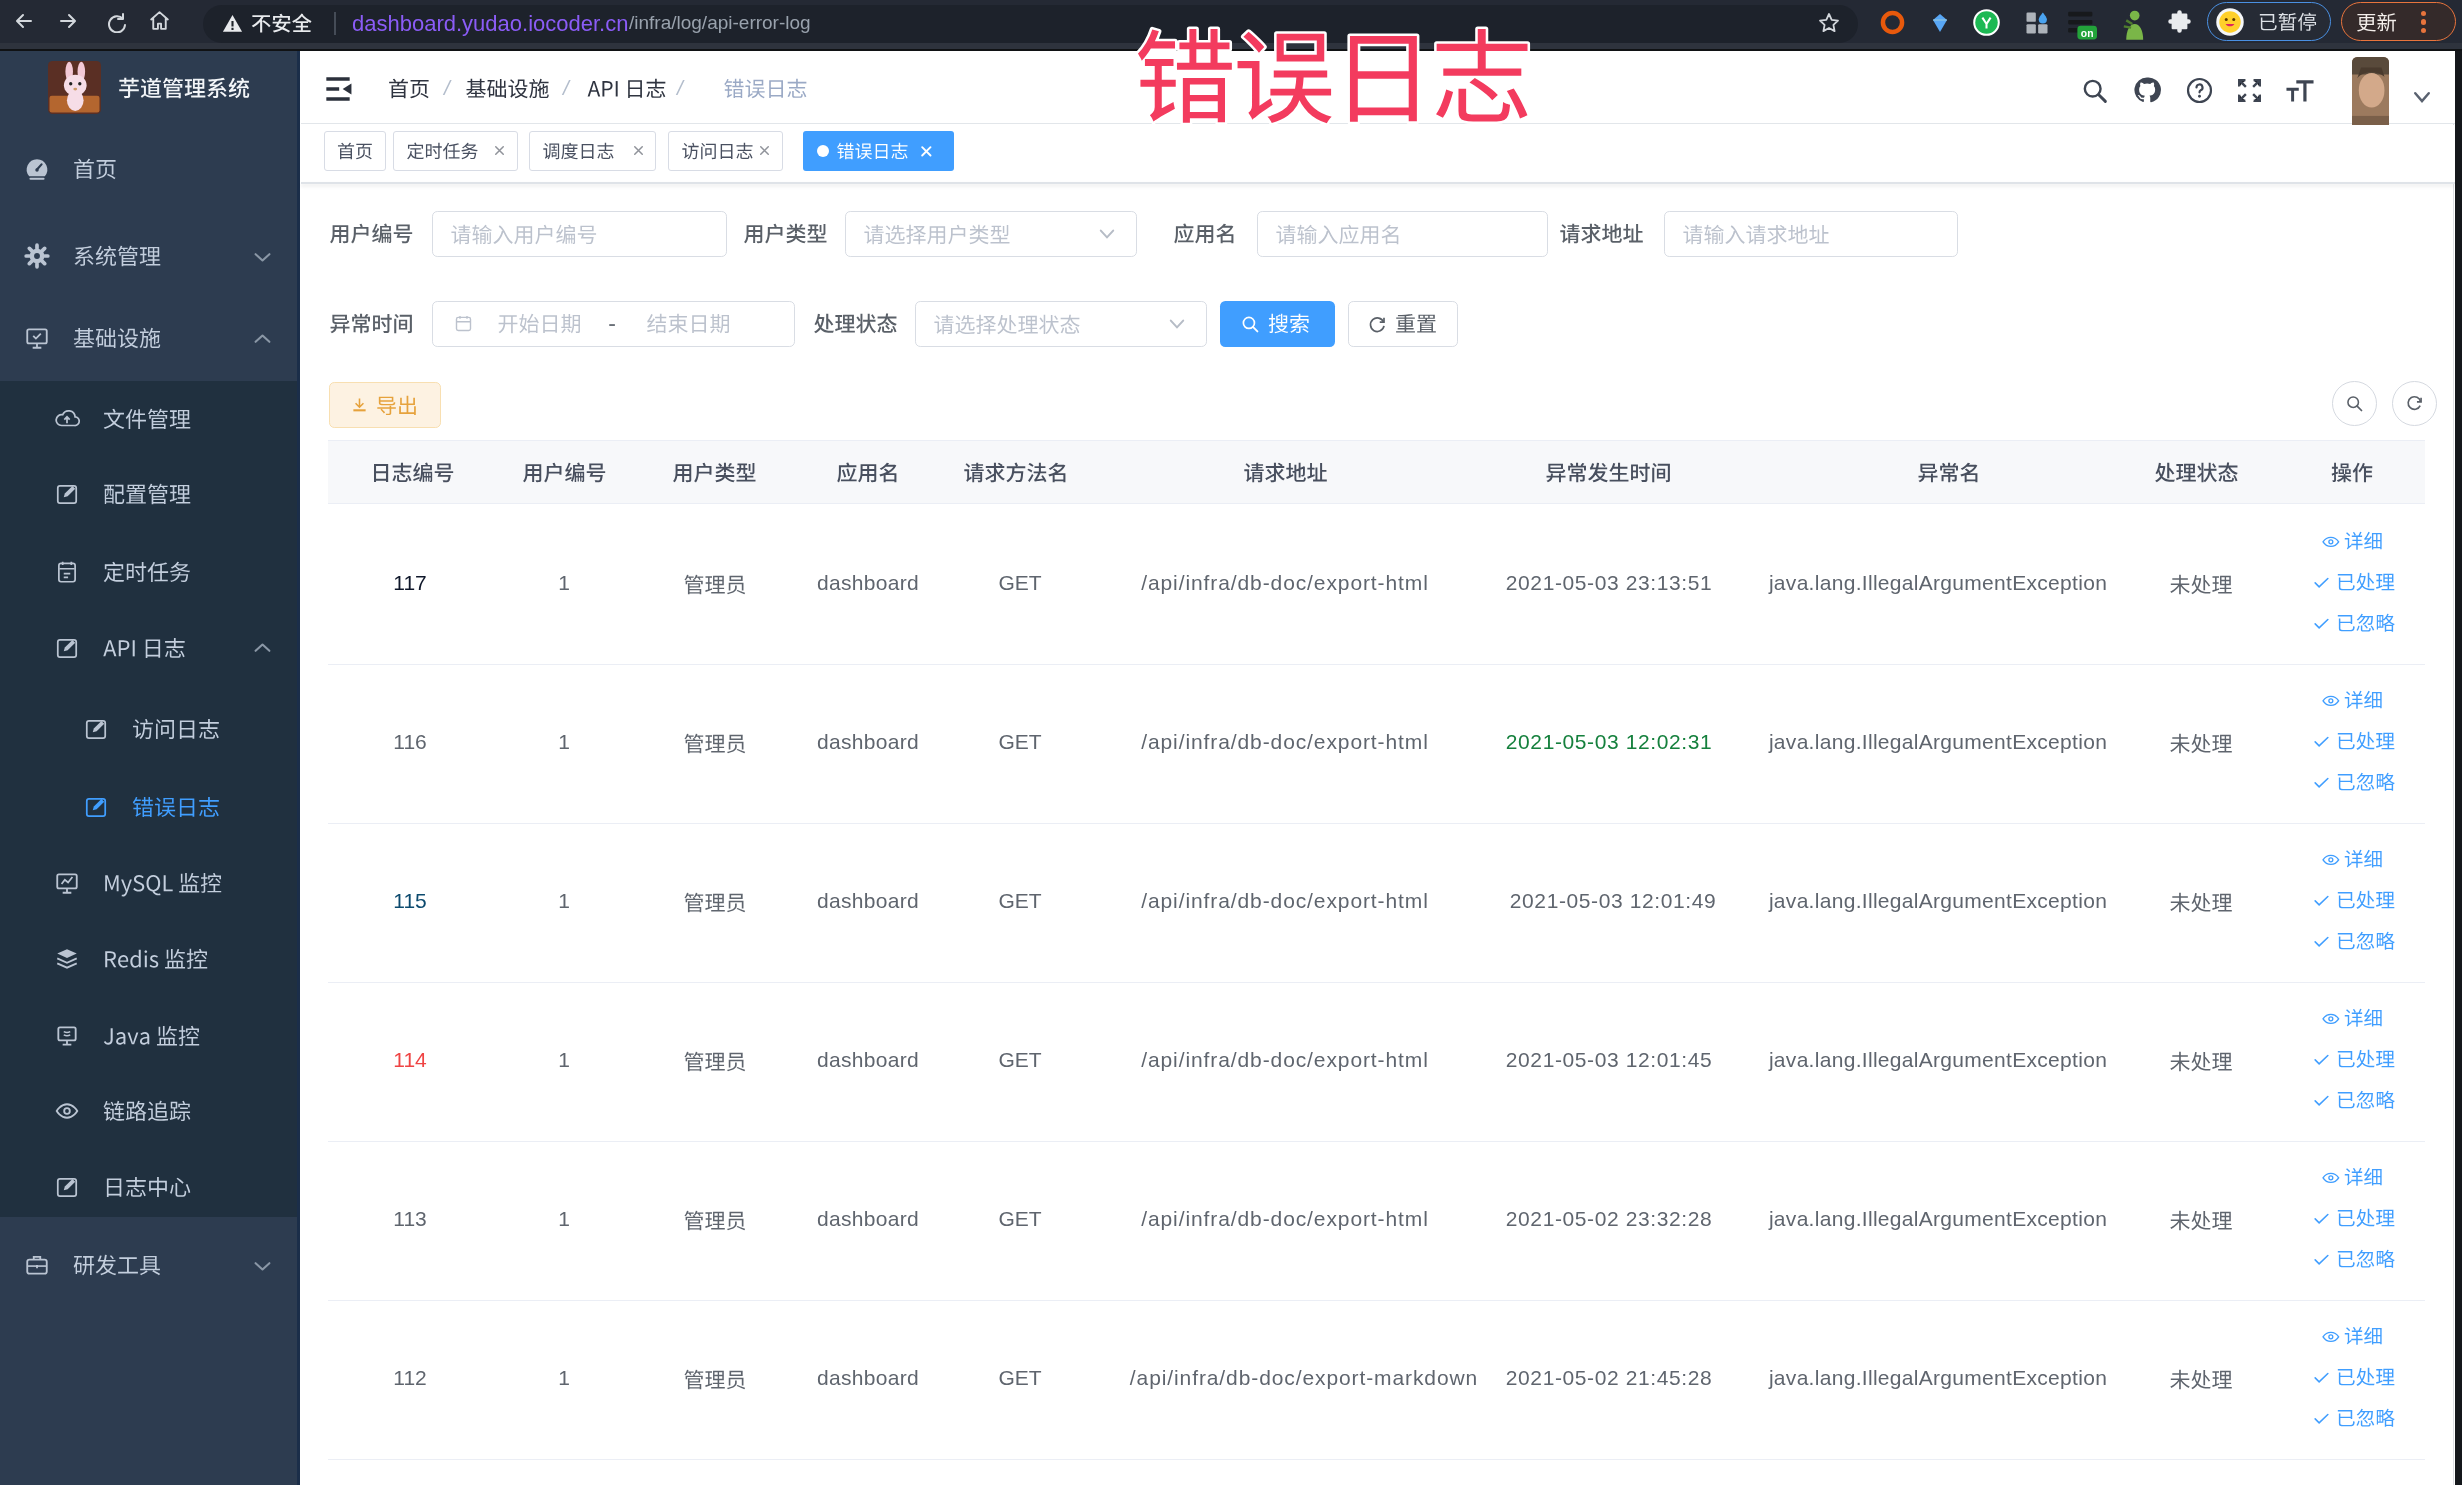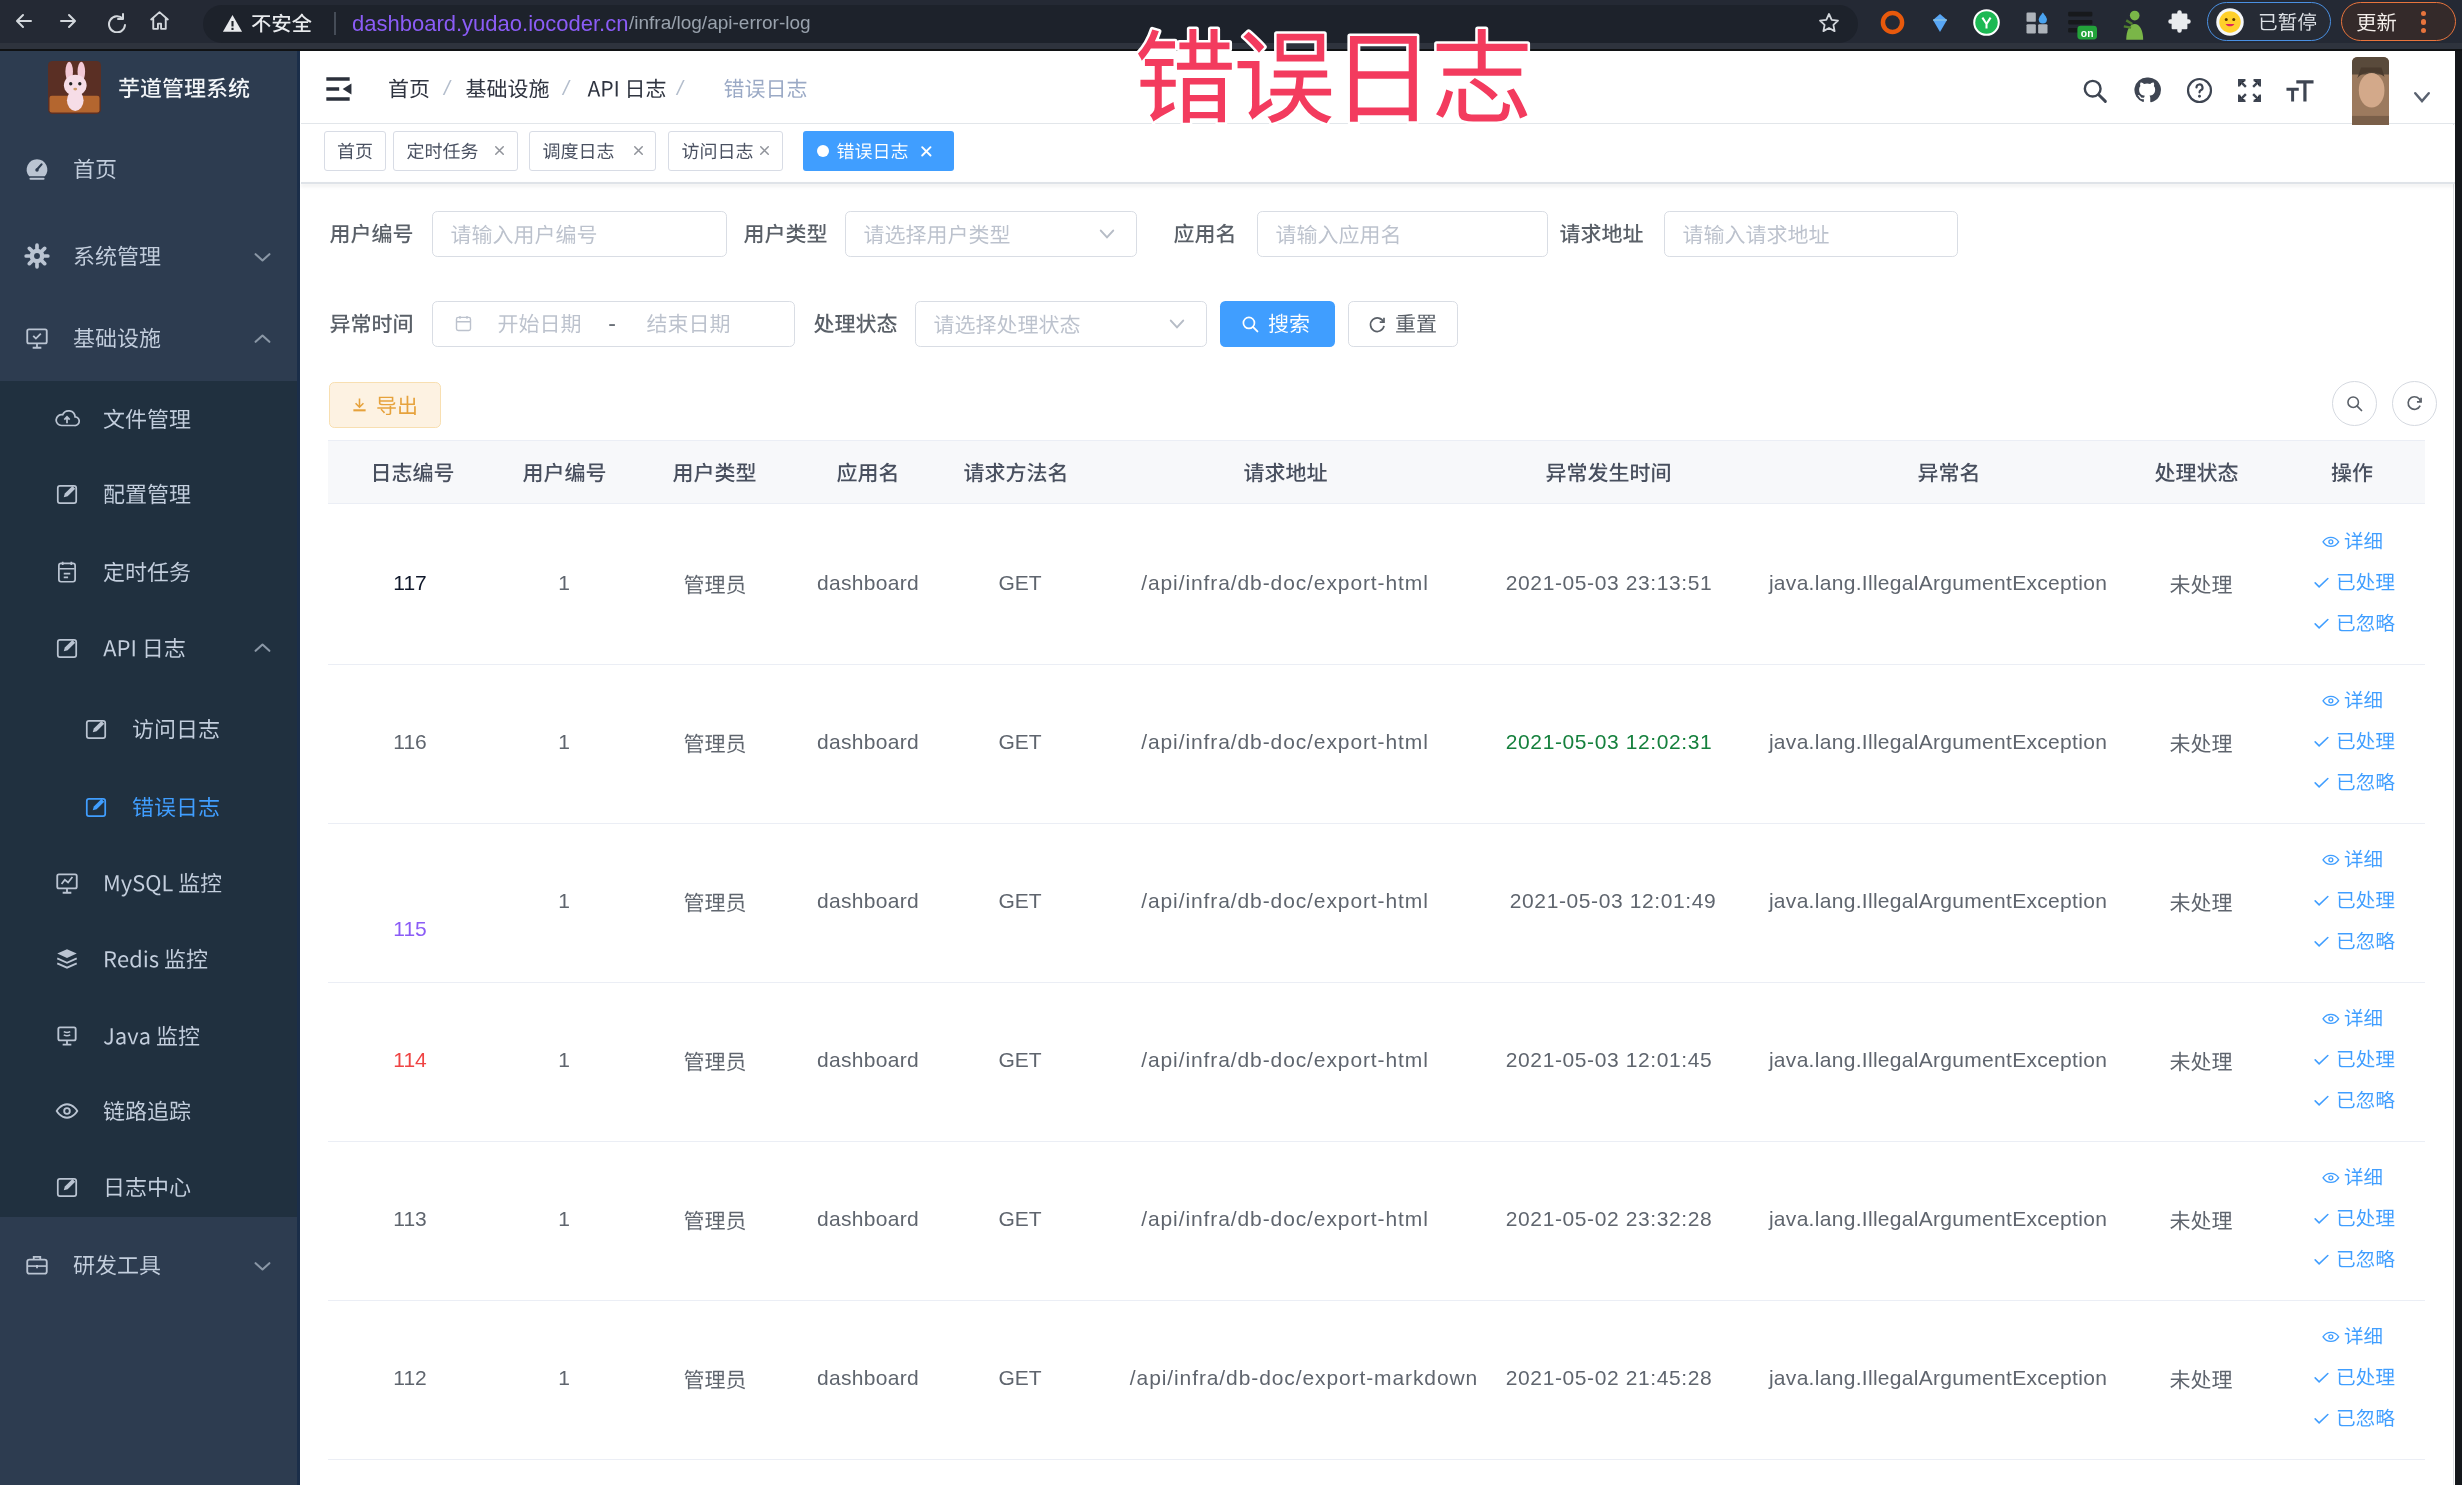--- a/index.html
+++ b/index.html
@@ -819,21 +819,21 @@
   </svg>
 <svg style="position:absolute;left:2312px;top:773px;" width="19" height="19" viewBox="0 0 24 24">
     <path d="M4 12.5l5 5L20 7" stroke="#409eff" stroke-width="2" fill="none" stroke-linecap="round"></path>
   </svg>
 <svg style="position:absolute;left:2336px;top:772px;overflow:visible;" width="59" height="19.7" viewBox="0 -880 3000 1000" fill="#409eff">
     <use href="#g400_5DF2" x="0"></use>
     <use href="#g400_5FFD" x="1000"></use>
     <use href="#g400_7565" x="2000"></use>
   </svg>
 <div style="position:absolute;left:328px;top:982px;width:2097px;height:1.1px;background:#ebeef5;"></div>
-<div style="position:absolute;top:902px;left:410px;font: 21px 'Liberation Sans', sans-serif;color:#8b5cf6;line-height:24.4px;white-space:pre;transform:translateY(-53%) translateX(-50%);margin-top:28px;">115</div>
+<div style="position:absolute;top:902px;left:410px;font: 21px 'Liberation Sans', sans-serif;color:#0c4a6e;line-height:24.4px;white-space:pre;transform:translateY(-53%) translateX(-50%);">115</div>
 <div style="position:absolute;top:902px;left:564px;font: 21px 'Liberation Sans', sans-serif;color:#5f656e;line-height:24.4px;white-space:pre;transform:translateY(-53%) translateX(-50%);">1</div>
 <svg style="position:absolute;left:683px;top:892px;overflow:visible;" width="64" height="21" viewBox="0 -880 3000 1000" fill="#5f656e">
     <use href="#g400_7BA1" x="0"></use>
     <use href="#g400_7406" x="1000"></use>
     <use href="#g400_5458" x="2000"></use>
   </svg>
 <div style="position:absolute;top:902px;left:868px;font: 21px 'Liberation Sans', sans-serif;color:#5f656e;line-height:24.4px;white-space:pre;letter-spacing:0.3px;transform:translateY(-53%) translateX(-50%);">dashboard</div>
 <div style="position:absolute;top:902px;left:1020px;font: 21px 'Liberation Sans', sans-serif;color:#5f656e;line-height:24.4px;white-space:pre;transform:translateY(-53%) translateX(-50%);">GET</div>
 <div style="position:absolute;top:902px;left:1285px;font: 21px 'Liberation Sans', sans-serif;color:#5f656e;line-height:24.4px;white-space:pre;letter-spacing:0.9px;transform:translateY(-53%) translateX(-50%);">/api/infra/db-doc/export-html</div>
 <div style="position:absolute;top:902px;left:1613px;font: 21px 'Liberation Sans', sans-serif;color:#5f656e;line-height:24.4px;white-space:pre;letter-spacing:0.6px;transform:translateY(-53%) translateX(-50%);">2021-05-03 12:01:49</div>

